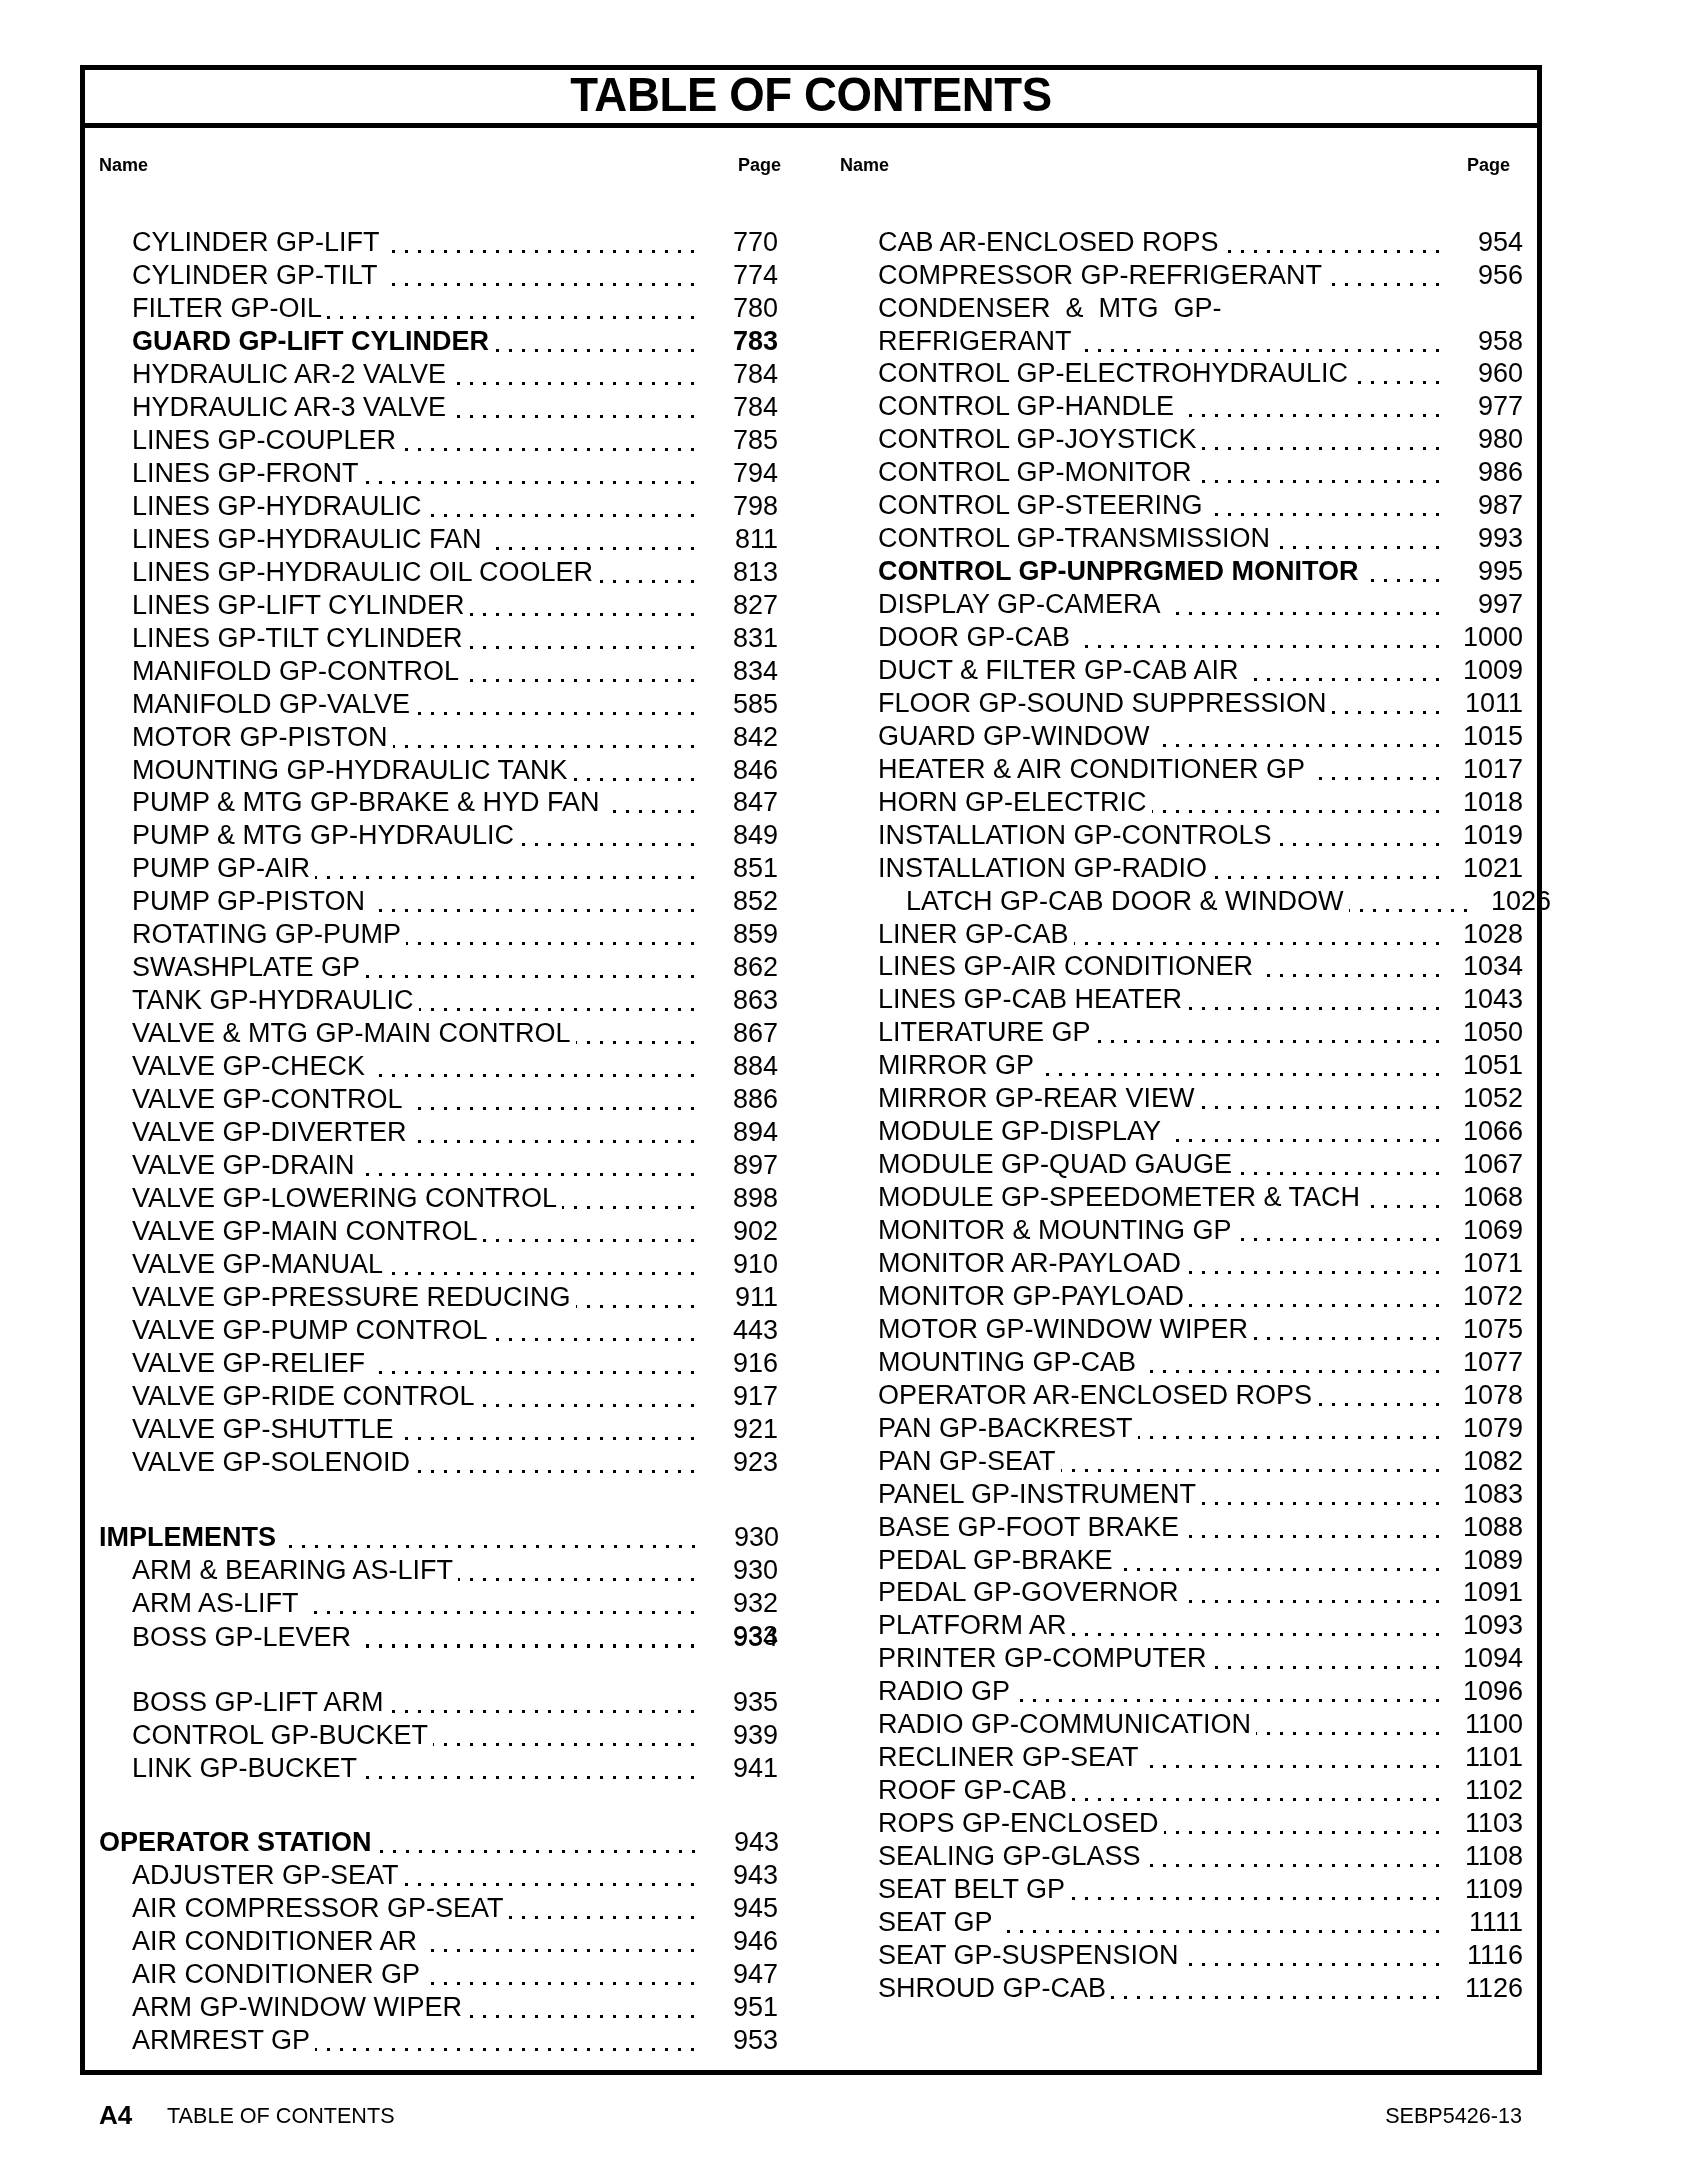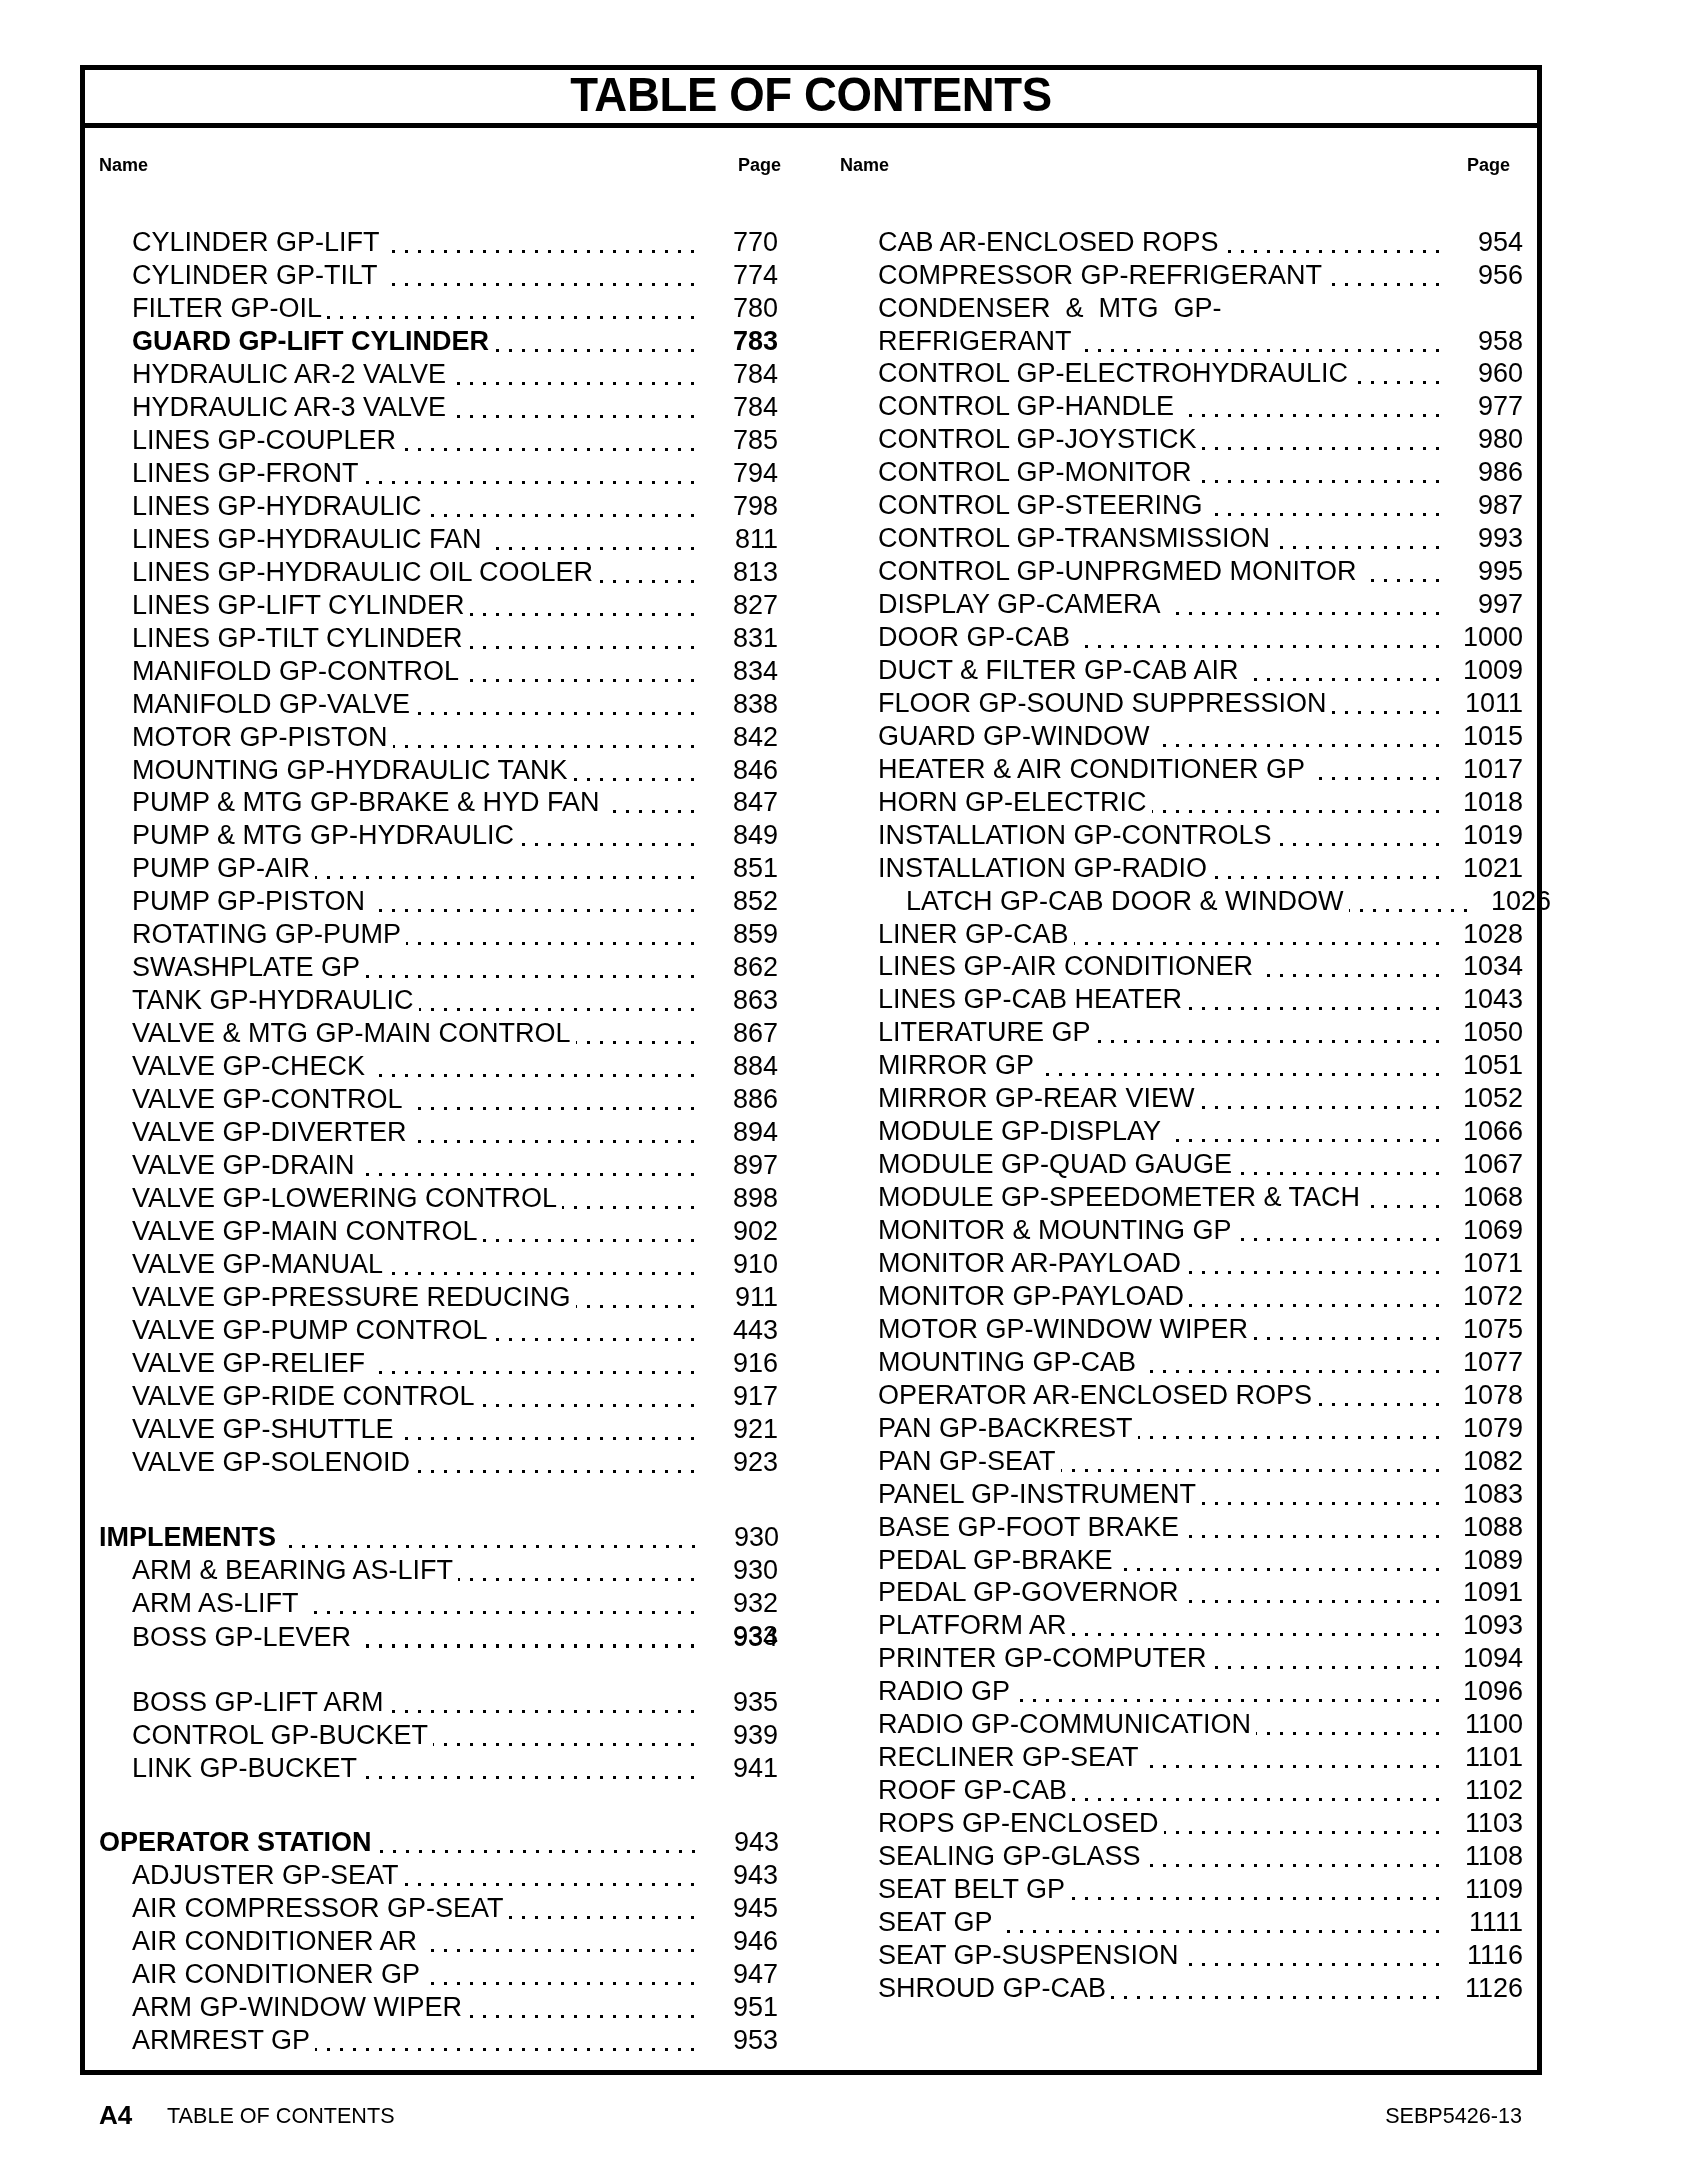--- a/index.html
+++ b/index.html
@@ -102,21 +102,21 @@
       <span class="page" style="right: 0px;">831</span>
     </div>
     <div class="row" style="top: 655px; left: 132px; width: 646px;">
       <span class="name" style="white-space: pre;">MANIFOLD GP-CONTROL</span>
       <span class="leader" style="left: 0px; width: 567px;"></span>
       <span class="page" style="right: 0px;">834</span>
     </div>
     <div class="row" style="top: 688px; left: 132px; width: 646px;">
       <span class="name" style="white-space: pre;">MANIFOLD GP-VALVE</span>
       <span class="leader" style="left: 0px; width: 567px;"></span>
-      <span class="page" style="right: 0px;">838</span>
+      <span class="page" style="right: 0px;">585</span>
     </div>
     <div class="row" style="top: 721px; left: 132px; width: 646px;">
       <span class="name" style="white-space: pre;">MOTOR GP-PISTON</span>
       <span class="leader" style="left: 0px; width: 567px;"></span>
       <span class="page" style="right: 0px;">842</span>
     </div>
     <div class="row" style="top: 754px; left: 132px; width: 646px;">
       <span class="name" style="white-space: pre;">MOUNTING GP-HYDRAULIC TANK</span>
       <span class="leader" style="left: 0px; width: 567px;"></span>
       <span class="page" style="right: 0px;">846</span>
@@ -346,21 +346,21 @@
       <span class="name" style="white-space: pre;">CONTROL GP-STEERING</span>
       <span class="leader" style="left: 0px; width: 566px;"></span>
       <span class="page" style="right: 0px;">987</span>
     </div>
     <div class="row" style="top: 522px; left: 878px; width: 645px;">
       <span class="name" style="white-space: pre;">CONTROL GP-TRANSMISSION</span>
       <span class="leader" style="left: 0px; width: 566px;"></span>
       <span class="page" style="right: 0px;">993</span>
     </div>
     <div class="row" style="top: 555px; left: 878px; width: 645px;">
-      <span class="name" style="white-space: pre;">CONTROL GP-UNPRGMED MONITOR</span>
+      <span class="name" style="white-space: pre; font-weight: bold;">CONTROL GP-UNPRGMED MONITOR</span>
       <span class="leader" style="left: 0px; width: 566px;"></span>
       <span class="page" style="right: 0px;">995</span>
     </div>
     <div class="row" style="top: 588px; left: 878px; width: 645px;">
       <span class="name" style="white-space: pre;">DISPLAY GP-CAMERA</span>
       <span class="leader" style="left: 0px; width: 566px;"></span>
       <span class="page" style="right: 0px;">997</span>
     </div>
     <div class="row" style="top: 621px; left: 878px; width: 645px;">
       <span class="name" style="white-space: pre;">DOOR GP-CAB</span>

